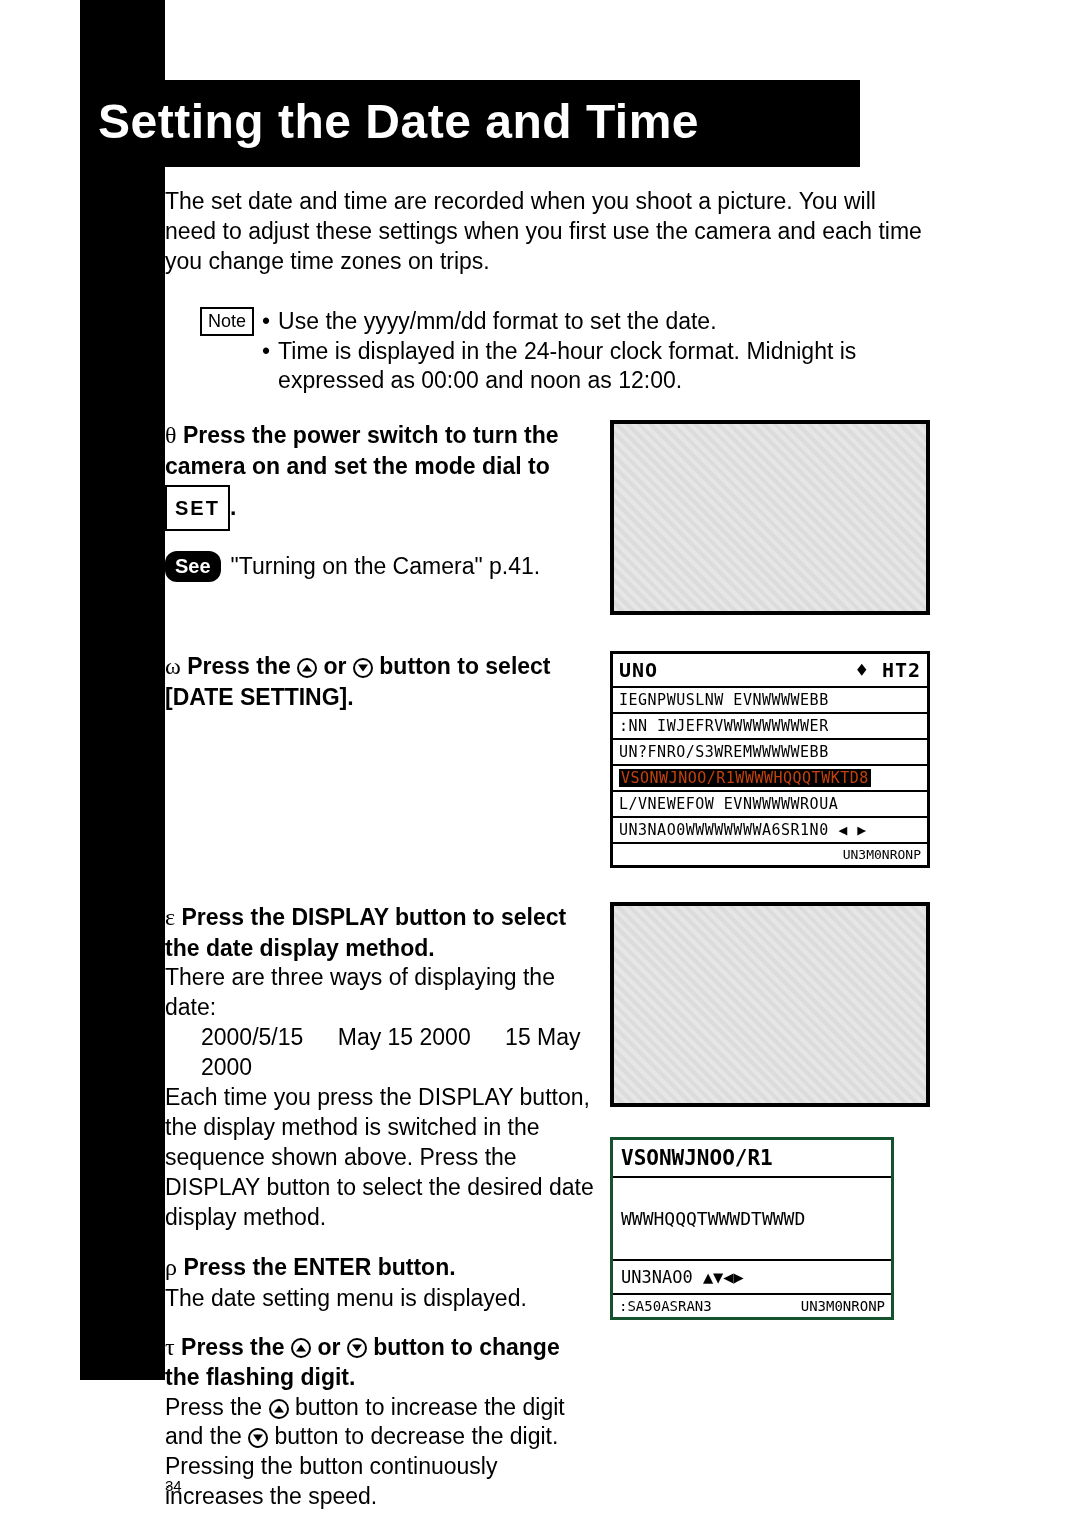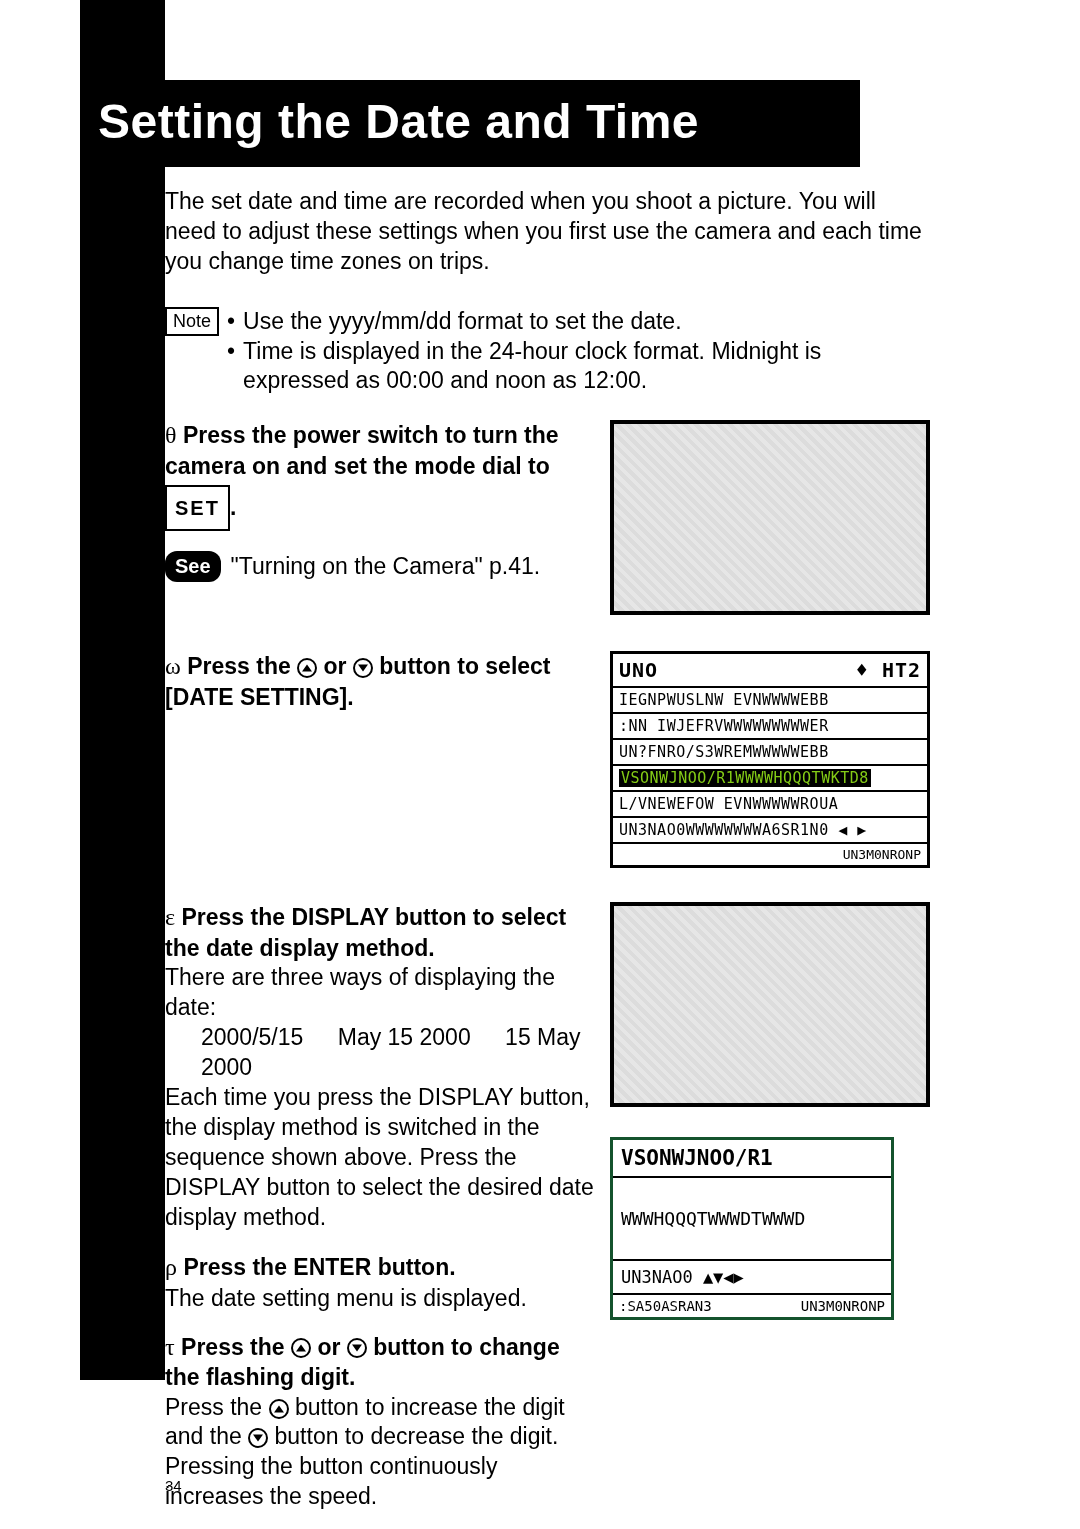--- a/index.html
+++ b/index.html
@@ -2,40 +2,40 @@
 <html><head>
 <meta charset="utf-8">
 <style>
   * { box-sizing: border-box; margin: 0; padding: 0; }
   html, body { width: 1080px; font-family: Arial, Helvetica, sans-serif; background: #fff; color: #000; }
   .page { position: relative; width: 1080px; height: 1529px; }
   .left-black-strip { position: absolute; left: 80px; top: 0; width: 85px; height: 1380px; background: #000; }
   .content { position: absolute; left: 165px; top: 80px; width: 765px; }
   .title-bar { background: #000; color: #fff; font-size: 48px; font-weight: bold; padding: 14px 18px 18px 18px; margin-left: -85px; width: 780px; letter-spacing: 0.5px; }
   .intro { font-size: 23px; line-height: 1.3; margin-top: 20px; width: 765px; }
-  .note-row { display: flex; margin-top: 30px; width: 765px; }
+  .note-row { display: flex; margin-top: 30px; width: 765px; margin-left: 35px; }
   .note-label { flex: 0 0 auto; margin-right: 8px; }
   .note-label span { display: inline-block; border: 2px solid #000; padding: 2px 6px; font-size: 18px; font-weight: 500; position: relative; }
   .note-text { font-size: 23px; line-height: 1.3; }
   .note-text .bullet { display: flex; }
   .note-text .bullet .bm { margin-right: 8px; }
   .two-col { display: flex; margin-top: 24px; width: 765px; gap: 14px; justify-content: space-between; }
   .col-left { flex: 1; font-size: 23px; line-height: 1.3; }
   .col-right { flex: 0 0 320px; }
   .step-head { font-weight: bold; }
   .step-body { margin-top: 0; }
   .see-row { display: flex; align-items: center; margin-top: 20px; }
   .see-pill { background: #000; color: #fff; border-radius: 12px; padding: 2px 10px 3px 10px; font-size: 20px; font-weight: bold; margin-right: 10px; }
   .set-frame { display: inline-block; border: 2px solid #000; padding: 8px 8px; font-size: 20px; letter-spacing: 2px; }
   .camera-illus { width: 320px; height: 195px; border: 4px solid #000; background: repeating-linear-gradient(45deg,#e6e6e6,#e6e6e6 4px,#dcdcdc 4px,#dcdcdc 8px); display:flex; align-items:center; justify-content:center; color:#888; font-size:12px; }
   .lcd { width: 320px; border: 3px solid #000; font-family: monospace; font-size: 16px; }
   .lcd-head { display:flex; justify-content:space-between; padding:4px 6px; font-weight:bold; text-transform:uppercase; font-size:20px; letter-spacing:1px; }
   .lcd-row { border-top: 2px solid #000; padding: 3px 6px; font-size:15px; letter-spacing:0.5px; white-space:nowrap; overflow:hidden; }
   .lcd-foot { border-top: 2px solid #000; padding: 3px 6px; font-size:13px; text-align:right; }
-  .lcd-rev { background:#000; color:#84cc16; padding:0 2px; }
+  .lcd-rev { background:#000; color:#c2410c; padding:0 2px; }
   .lcd2 { width: 284px; border: 3px solid #14532d; font-family: monospace; font-size: 16px; }
   .lcd2-title { padding:6px 8px; font-size:21px; font-weight:bold; }
   .lcd2-body { border-top:2px solid #000; padding: 30px 8px; font-size:18px; text-align:left; }
   .lcd2-row2 { border-top:2px solid #000; padding:6px 8px; font-size:17px; }
   .lcd2-foot { border-top:2px solid #000; display:flex; justify-content:space-between; padding:3px 6px; font-size:14px; }
   .arrow-btn { display:inline-block; width:20px; height:20px; border:2px solid #000; border-radius:50%; position:relative; vertical-align:middle; }
   .arrow-btn::after { content:''; position:absolute; left:50%; top:50%; width:0; height:0; transform:translate(-50%,-50%); }
   .arrow-up::after { border-left:5px solid transparent; border-right:5px solid transparent; border-bottom:7px solid #000; }
   .arrow-down::after { border-left:5px solid transparent; border-right:5px solid transparent; border-top:7px solid #000; }
   .page-number { position:absolute; left:165px; bottom:35px; font-size:15px; }

